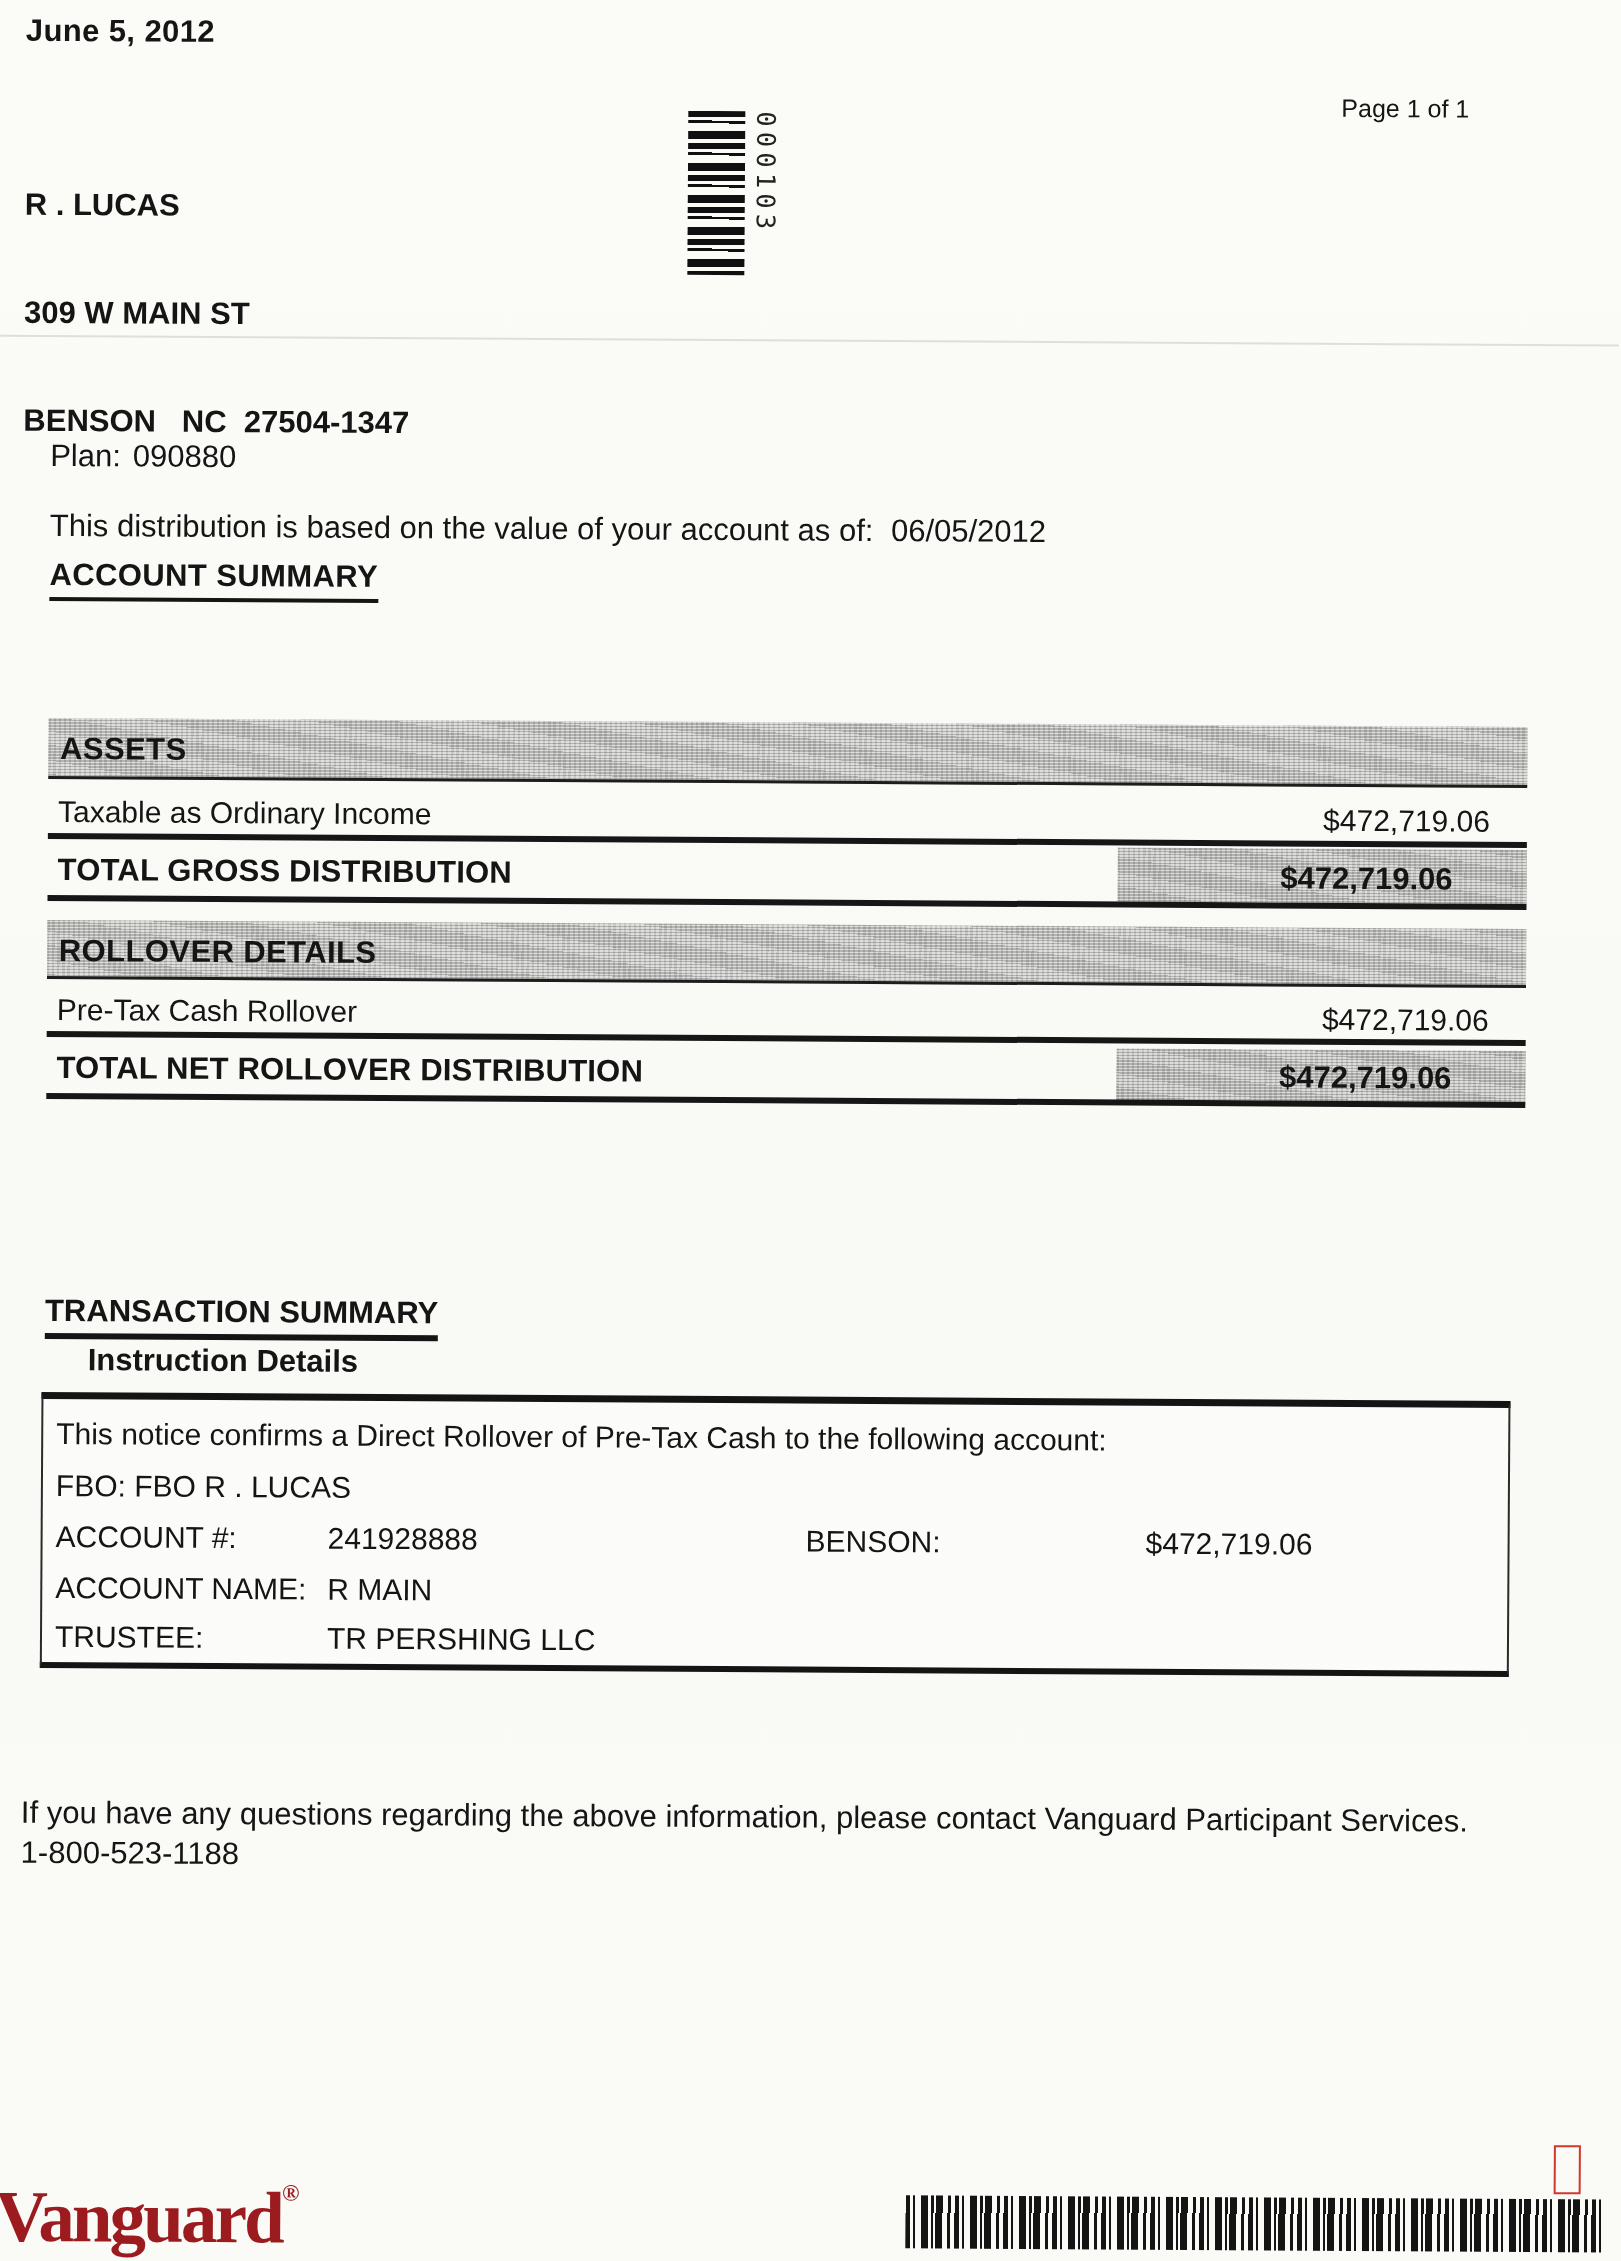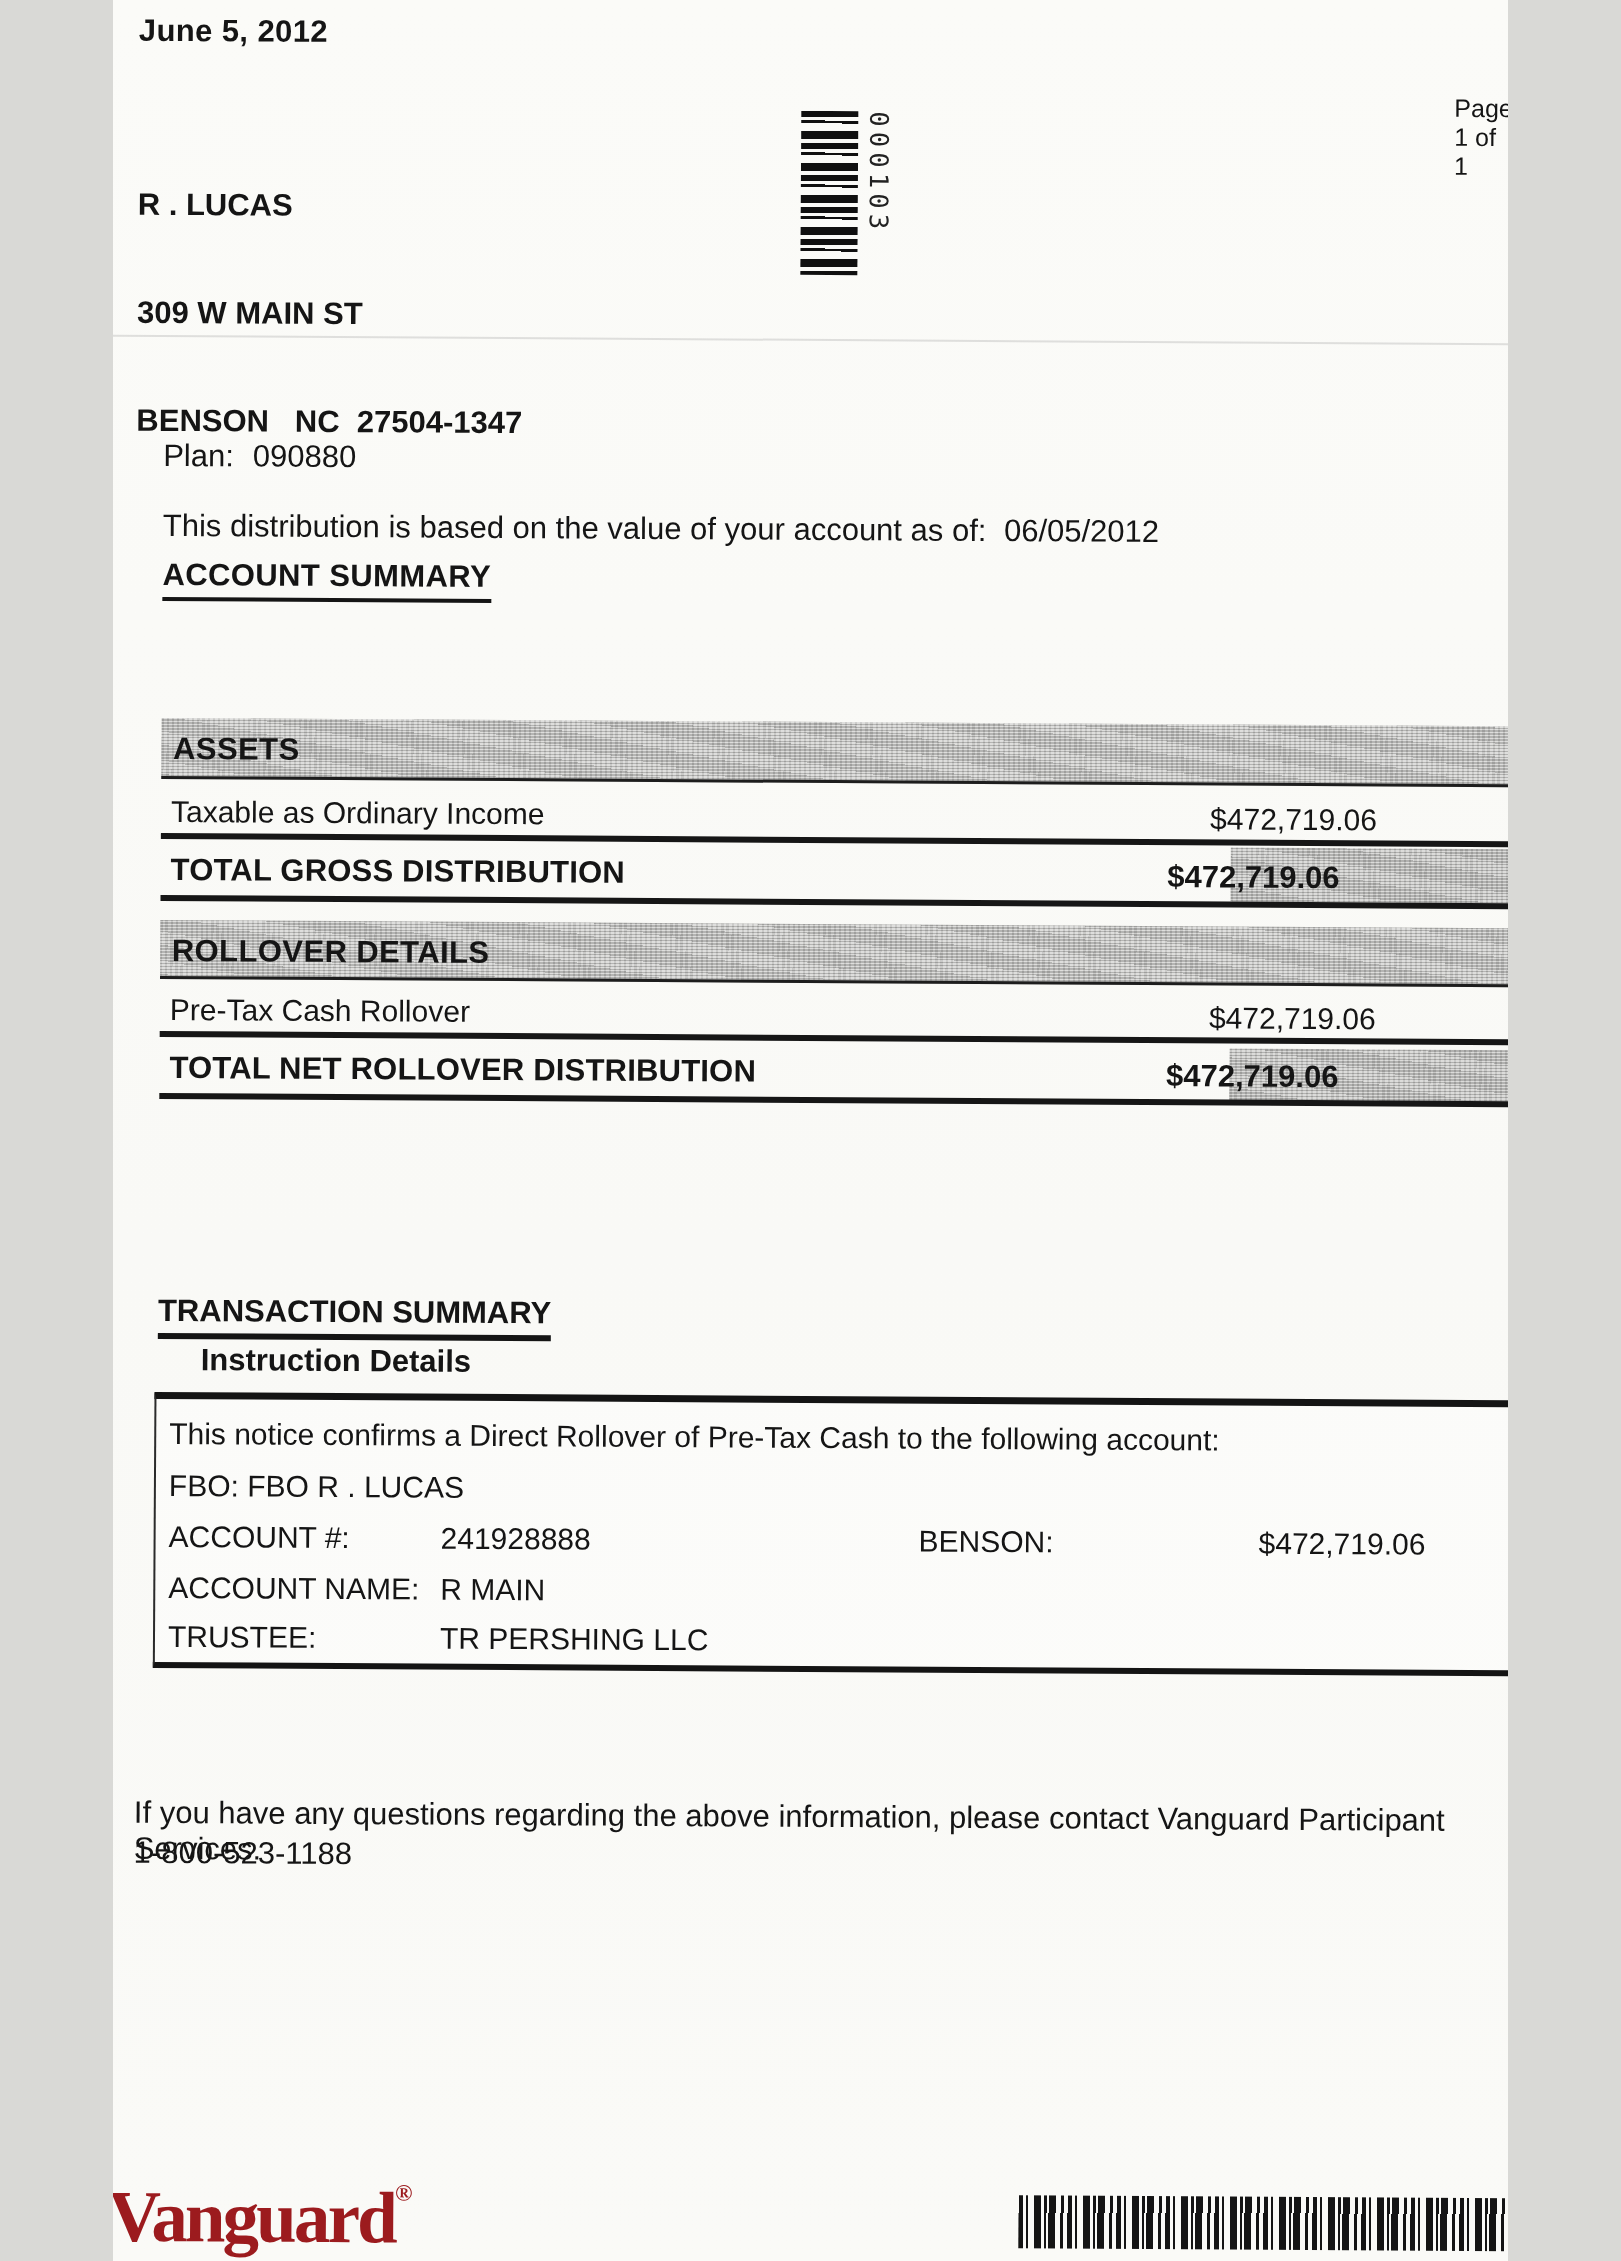--- a/index.html
+++ b/index.html
@@ -1,18 +1,18 @@
 <!DOCTYPE html>
 <html style="font-size:11.7px"><head>
 <meta charset="utf-8">
 <style>
   html,body{margin:0;padding:0;background:#d9d9d6;}
   .page{
     position:relative;
-    width:1395px;height:2261px;
+    width:1621px;height:2261px;
     margin:0 auto;
     background:linear-gradient(180deg,#fbfbf8 0%,#f9f9f6 55%,#fafaf7 100%);
     overflow:hidden;
     font-family:"Liberation Sans","DejaVu Sans",sans-serif;
     color:#151515;
   }
   .scan{position:absolute;inset:0;transform:rotate(0.35deg);transform-origin:58px 0;}
   .abs{position:absolute;}
   .crease{position:absolute;left:0;width:1621px;height:2.2px;background:rgba(150,150,150,0.28);}
 
@@ -22,21 +22,21 @@
 
   .mailbar{top:107px;left:689px;width:57px;height:164px;
     background:repeating-linear-gradient(180deg,
       #101010 0 5.8px,transparent 5.8px 9.5px,
       #101010 9.5px 12.4px,transparent 12.4px 20px,
       #101010 20px 28px,transparent 28px 32px);}
   .mailnum{top:107px;left:752px;font-size:25.6px;font-family:"DejaVu Sans Mono","Liberation Mono",monospace;
     writing-mode:vertical-rl;text-orientation:sideways;letter-spacing:5.1px;color:#222;}
 
   .plan{top:438px;left:53px;font-size:31px;}
-  .plan .val{margin-left:19px;}
+  .plan .val{margin-left:12px;}
   .valuation{top:508px;left:53px;font-size:31px;}
   .valuation .val{margin-left:17.5px;margin-top:42px;}
   .sectitle{top:557px;left:53px;font-size:31px;font-weight:700;letter-spacing:0.4px;
     border-bottom:4.4px solid #151515;padding-bottom:4.4px;}
 
   .graybar{left:53px;width:1479px;height:58px;
     background-color:#cdcdcb;
     background-image:
       repeating-linear-gradient(0deg,rgba(40,40,40,0.18) 0 1.5px,rgba(255,255,255,0.25) 1.5px 2.9px),
       repeating-linear-gradient(90deg,rgba(0,0,0,0.10) 0 2.2px,rgba(255,255,255,0.12) 2.2px 5.1px);

